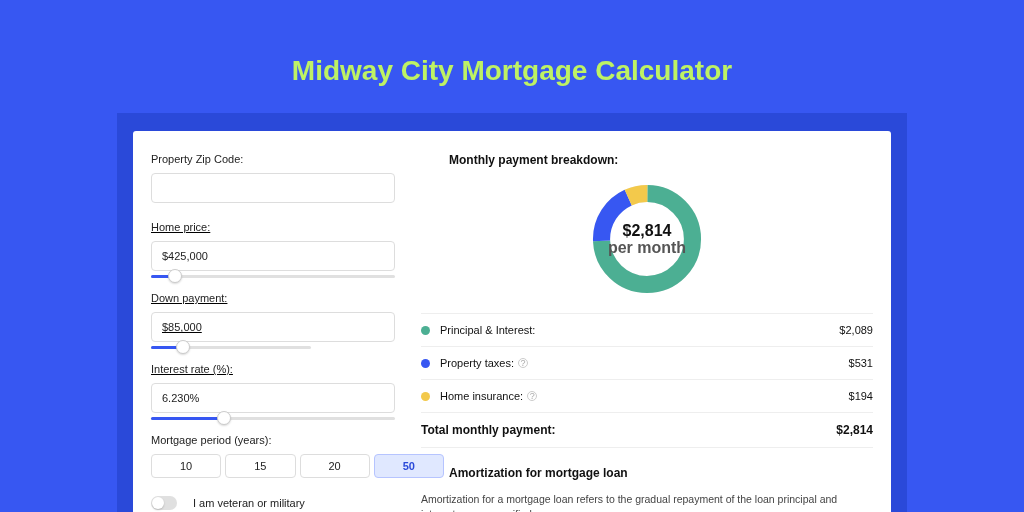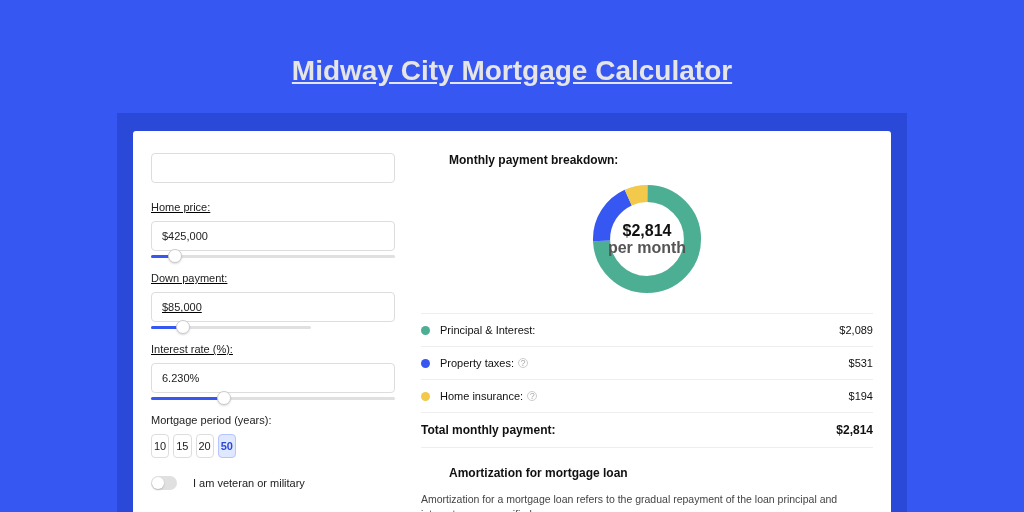--- a/index.html
+++ b/index.html
@@ -13,26 +13,25 @@
   }
   .outer {
     width: 1024px;
     height: 512px;
     padding-top: 55px;
     display: flex;
     flex-direction: column;
     align-items: center;
   }
   .title {
-    color: #e5e5e5;
+    color: #bef264;
     font-size: 28px;
     font-weight: 700;
     text-align: center;
     margin-bottom: 26px;
-    text-decoration: underline;
   }
   .card-band {
     width: 790px;
     background: #2a49d9;
     padding: 18px 0 0 0;
     display: flex;
     justify-content: center;
     height: 430px;
   }
   .card {
@@ -86,21 +85,21 @@
     border-radius: 50%;
     top: -6px;
     box-shadow: 0 1px 2px rgba(0,0,0,0.15);
     transform: translateX(-50%);
   }
   .chips { display:flex; gap:4px; }
   .chip {
     border: 1px solid #ddd;
     border-radius: 4px;
     font-size: 11px;
-    padding: 5px 2px;
+    padding: 5px 28px;
     color: #222;
     background:#fff;
   }
   .chip.selected {
     background: #e0e8ff;
     border-color: #b6c4ff;
     color: #2a49d9;
     font-weight: 600;
   }
   .toggle-row{
@@ -175,20 +174,21 @@
 
 <div class="outer">
   <div class="title">Midway City Mortgage Calculator</div>
 
   <div class="card-band">
     <div class="card">
 
       <div class="form-col">
 
         <div class="field-block">
+          <div class="field-label">Property Zip Code:</div>
           <input class="text-input" value="" style="">
         </div>
 
         <div class="field-block with-slider">
           <div class="field-label">Home price:</div>
           <input class="text-input" value="$425,000" style="">
           <div class="slider-track">
             <div class="slider-fill" id="fill-hp" style="width: 10%;"></div>
             <div class="slider-thumb" id="thumb-hp" style="left: 10%;"></div>
           </div>

